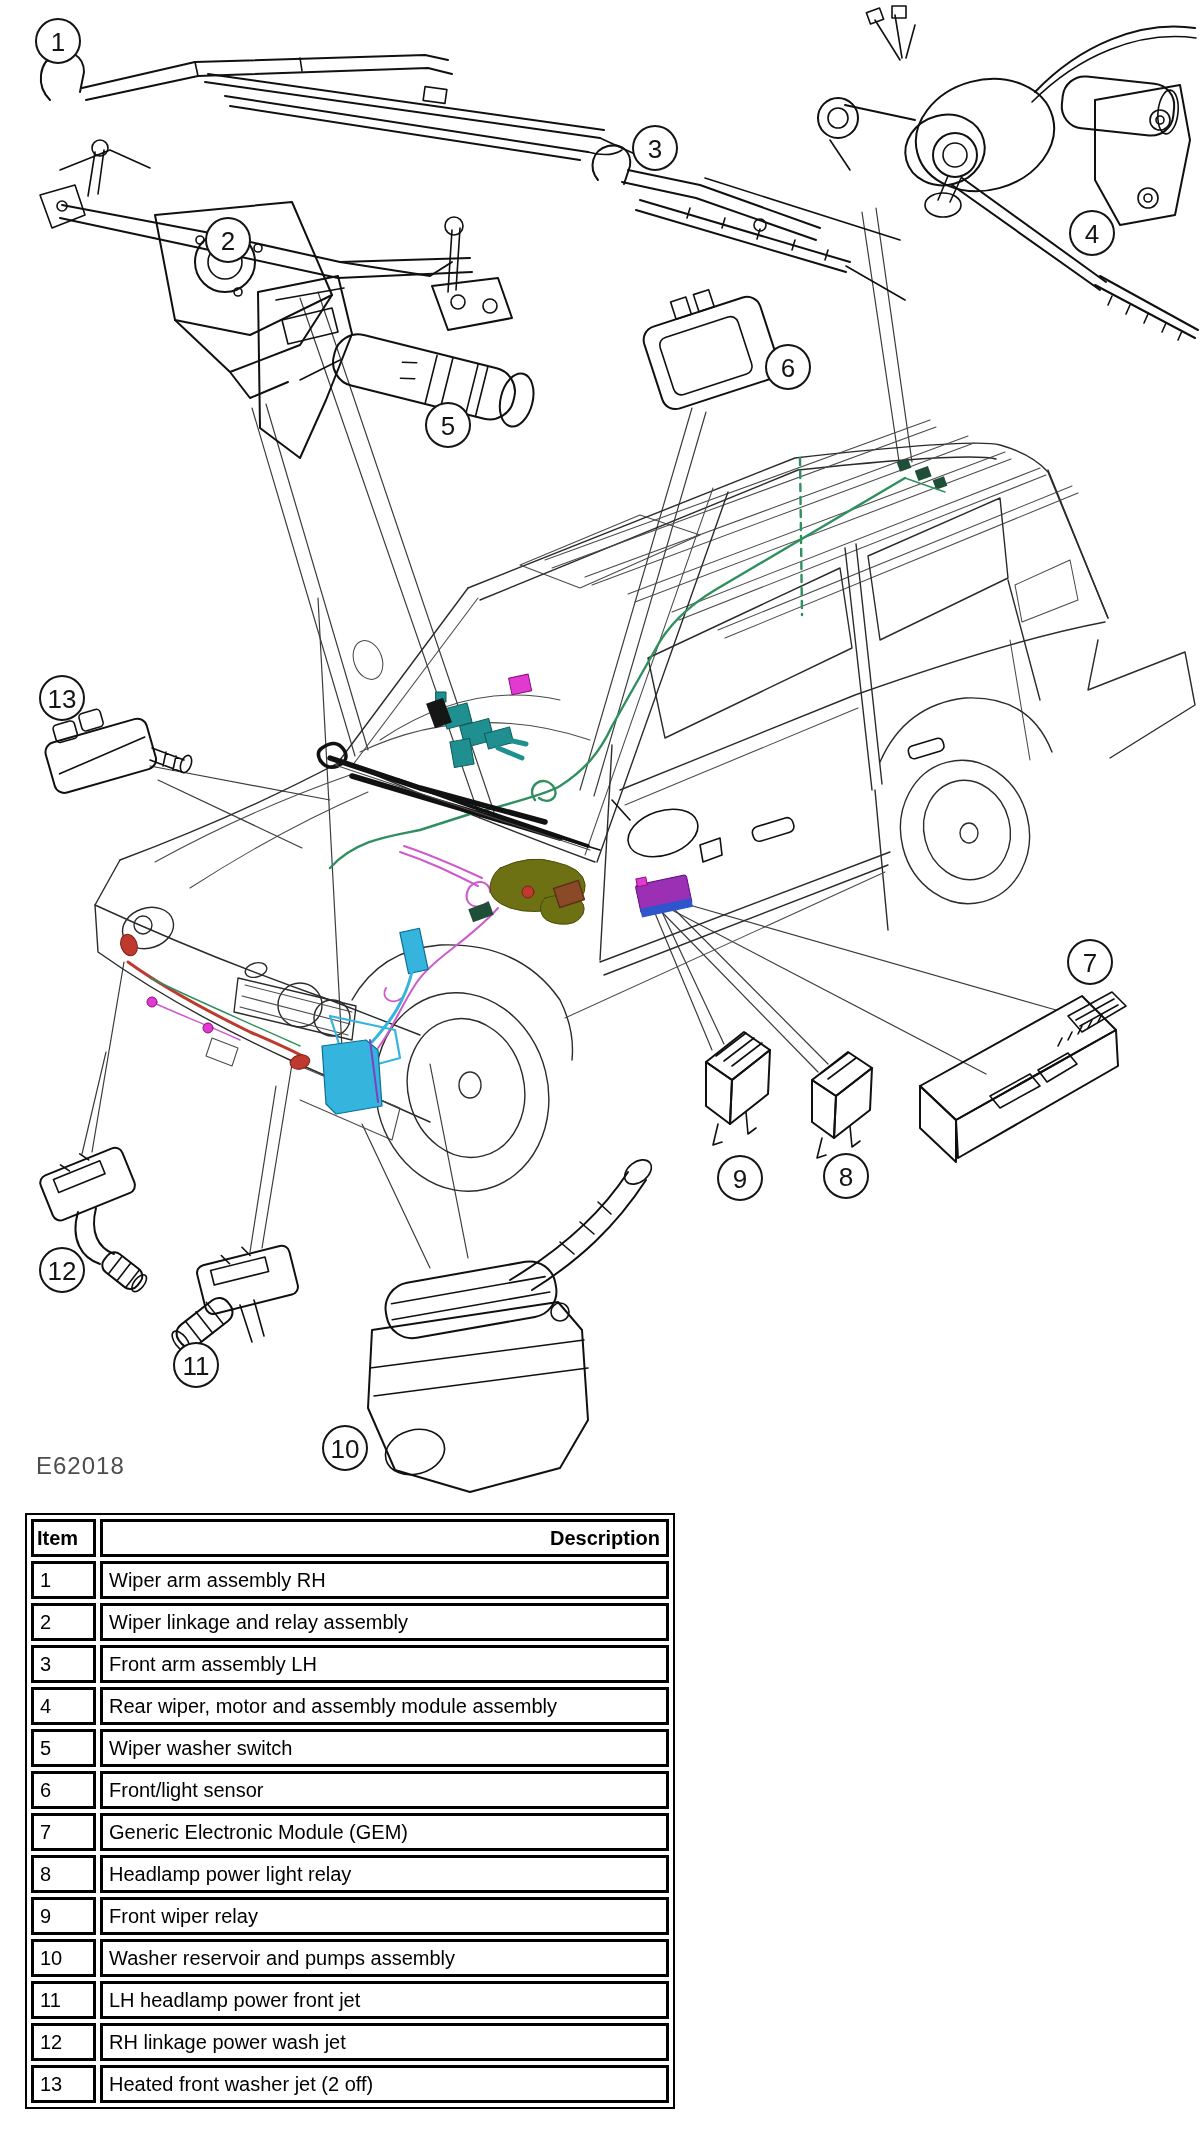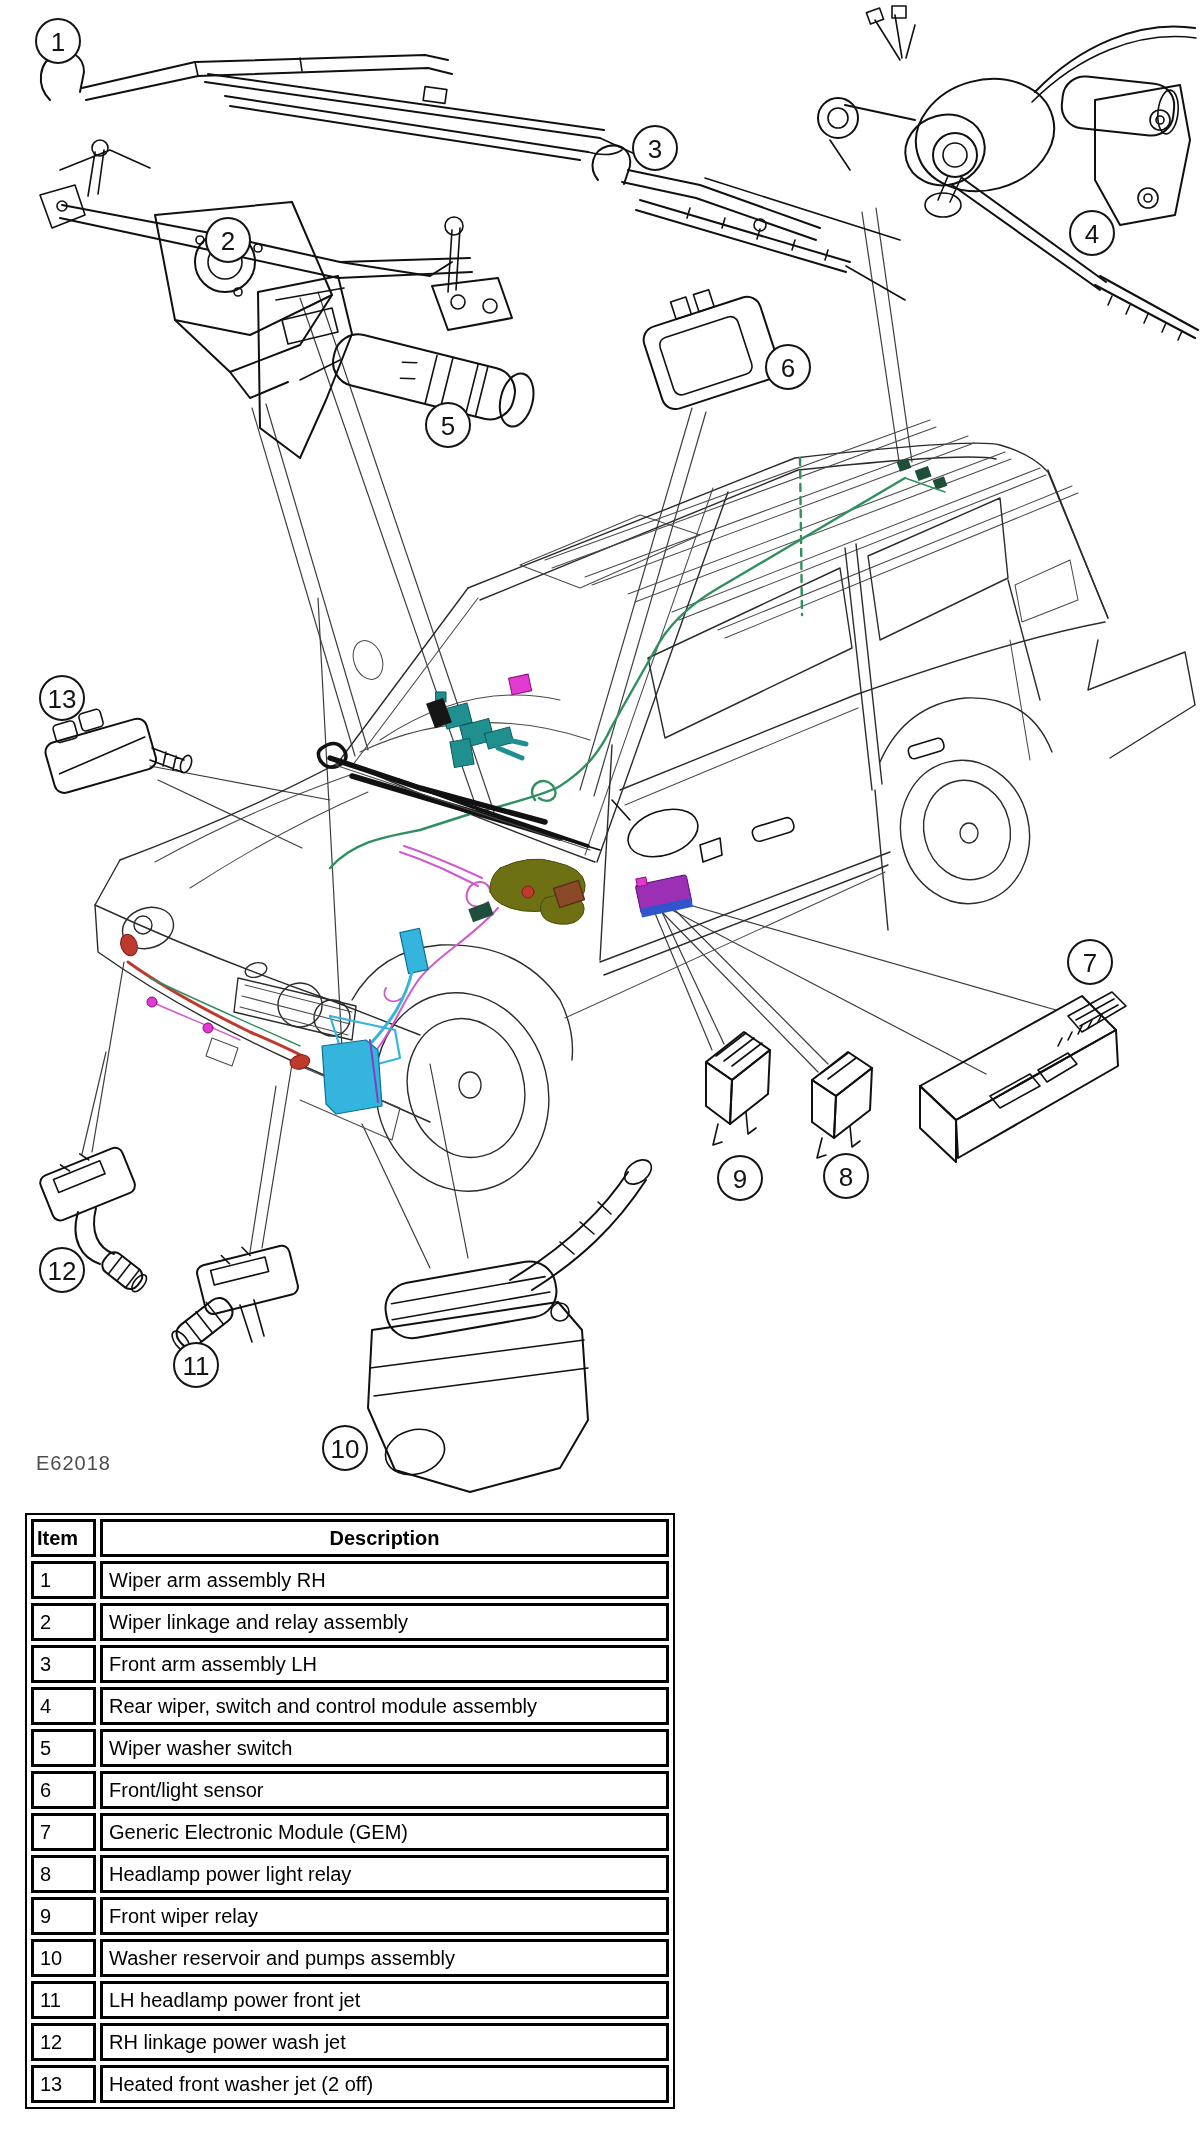--- a/index.html
+++ b/index.html
@@ -32,28 +32,28 @@
   .fb{fill:#2f55cc;stroke:none;}
   .fdg{fill:#1f4f38;stroke:none;}
   .fblk{fill:#161616;stroke:none;}
 
   
   .callout{position:absolute;width:46px;height:46px;border:2.5px solid #141414;border-radius:50%;
     background:#fff;color:#141414;font-size:26px;line-height:44px;text-align:center;
     font-family:"Liberation Sans",sans-serif;box-sizing:border-box;}
 
   
-  .fig-code{position:absolute;left:36px;top:1452px;font-size:20px;color:#4d4d4d;letter-spacing:1px;}
+  .fig-code{position:absolute;left:36px;top:1452px;font-size:24px;color:#4d4d4d;letter-spacing:1px;}
 
   
   .table-wrap{position:absolute;left:25px;top:1513px;width:650px;border:2px solid #000;background:#fff;box-sizing:border-box;}
   table.parts{border-collapse:separate;border-spacing:4px;width:100%;table-layout:fixed;background:#fff;}
   table.parts th, table.parts td{border:3px solid #000;font-size:20px;line-height:26px;padding:3px 6px;
     color:#000;overflow:hidden;white-space:nowrap;}
-  table.parts th{font-weight:bold;text-align:center;}
+  table.parts th{font-weight:bold;text-align:right;}
   table.parts th.col-item{text-align:left;padding-left:3px;}
   table.parts td{font-weight:normal;text-align:left;}
   .col-item{width:50px;}
 </style>
 </head>
 <body>
 
 <div id="stage">
 
   <svg id="diagram" width="1200" height="1500" viewBox="0 0 1200 1500">
@@ -418,21 +418,21 @@
           <tr>
             <td class="col-item">2</td>
             <td>Wiper linkage and relay assembly</td>
           </tr>
           <tr>
             <td class="col-item">3</td>
             <td>Front arm assembly LH</td>
           </tr>
           <tr>
             <td class="col-item">4</td>
-            <td>Rear wiper, switch and control module assembly</td>
+            <td>Rear wiper, motor and assembly module assembly</td>
           </tr>
           <tr>
             <td class="col-item">5</td>
             <td>Wiper washer switch</td>
           </tr>
           <tr>
             <td class="col-item">6</td>
             <td>Front/light sensor</td>
           </tr>
           <tr>

